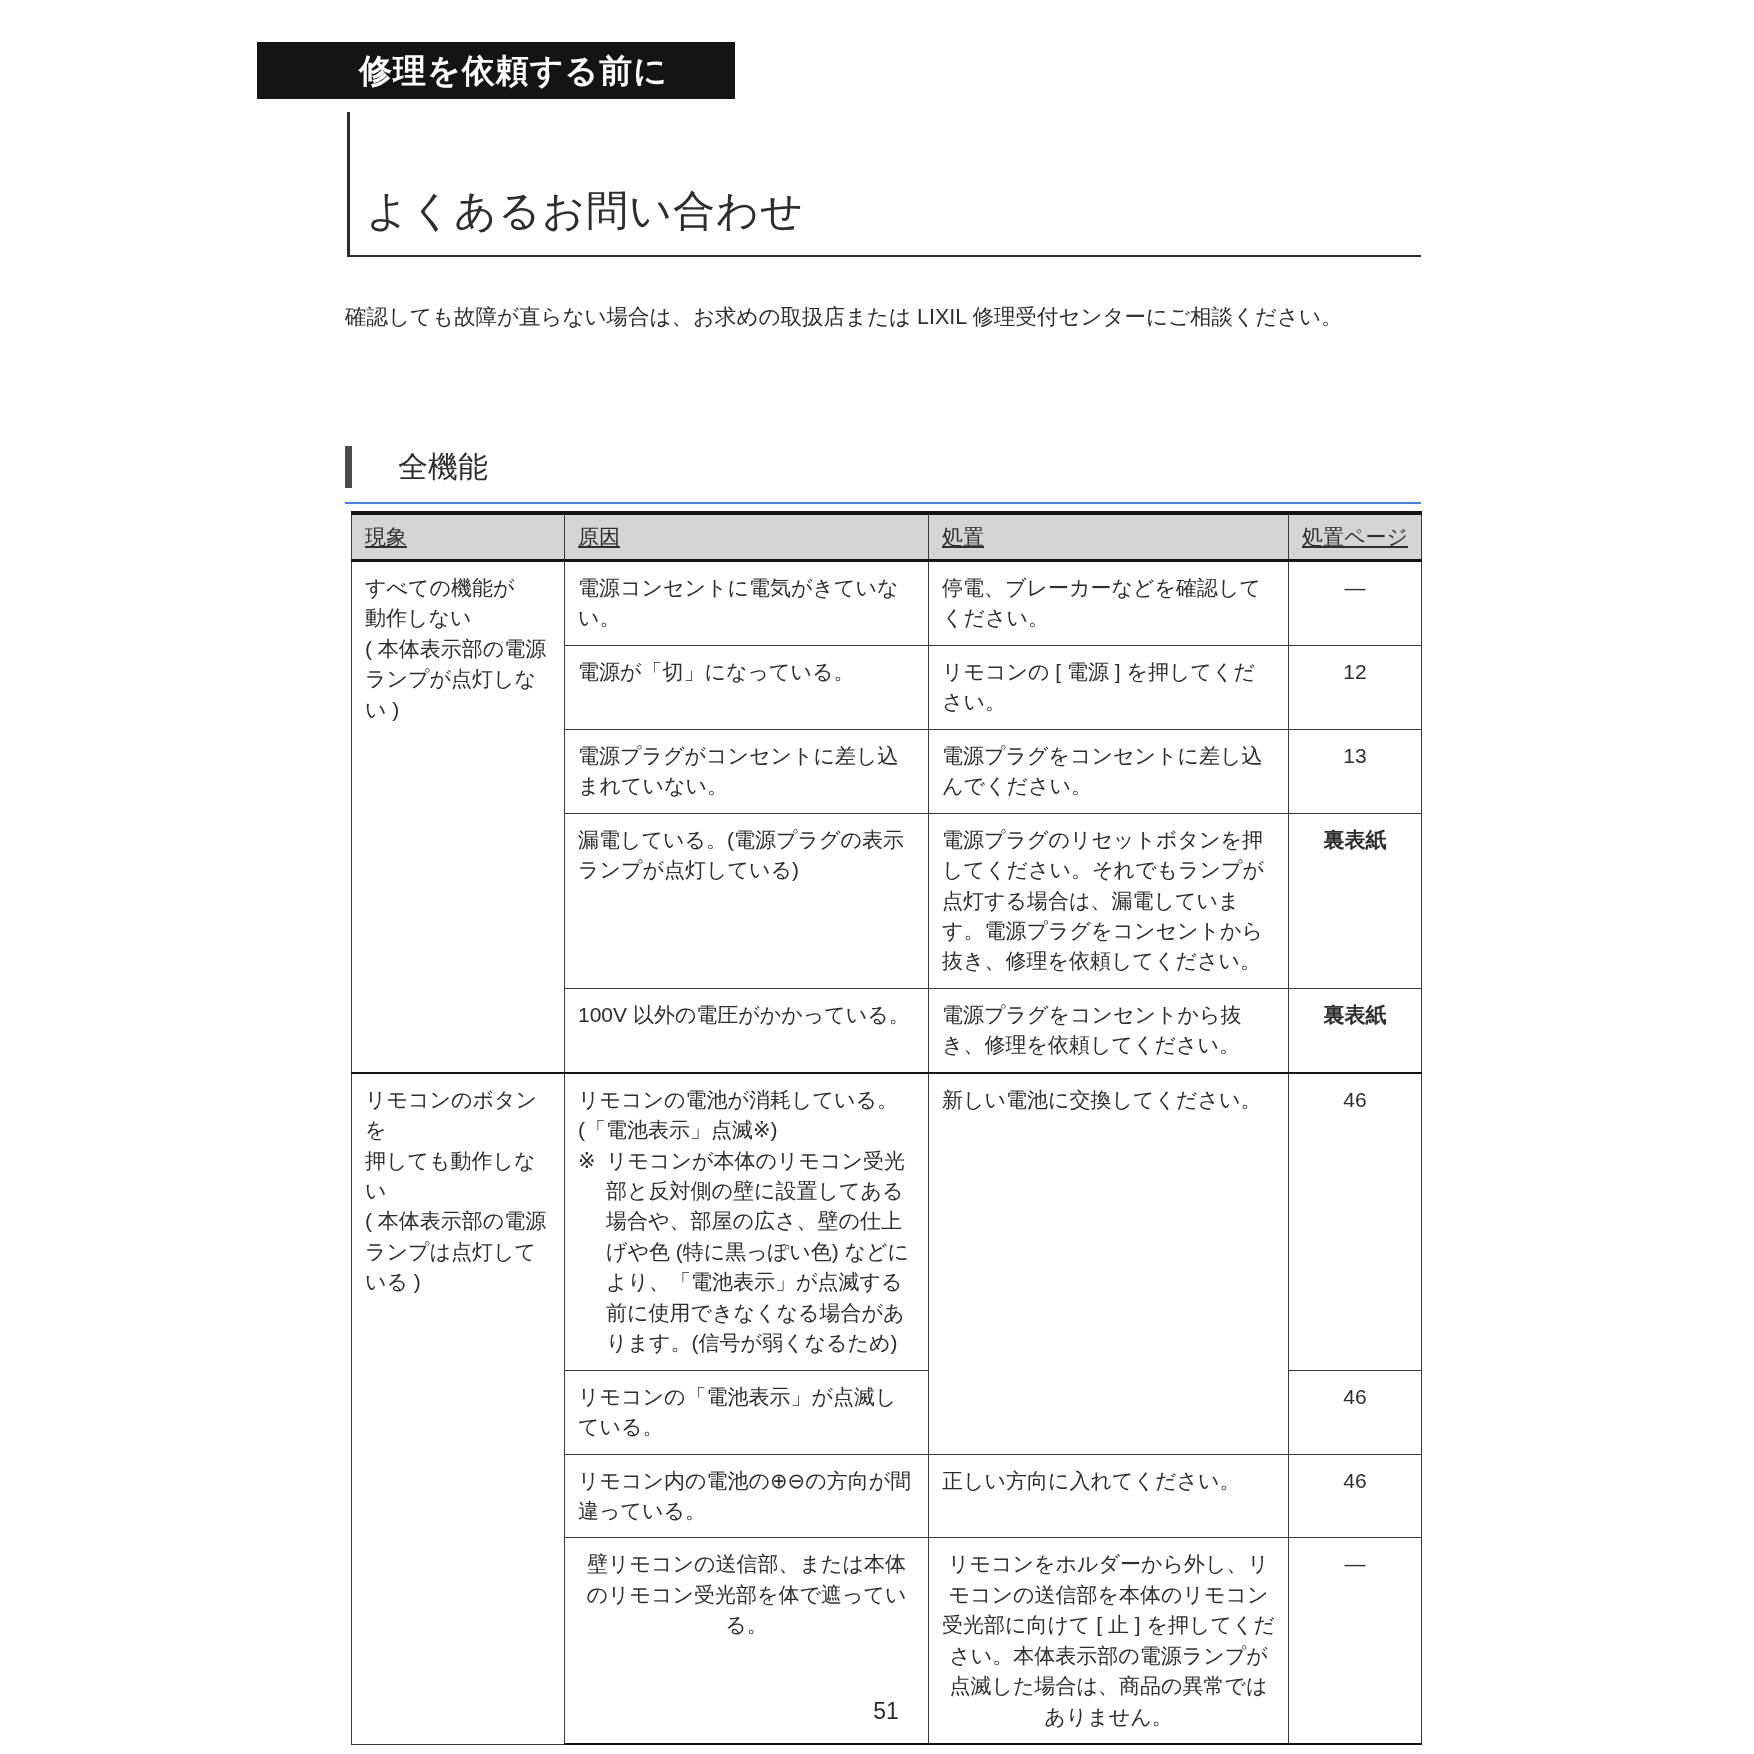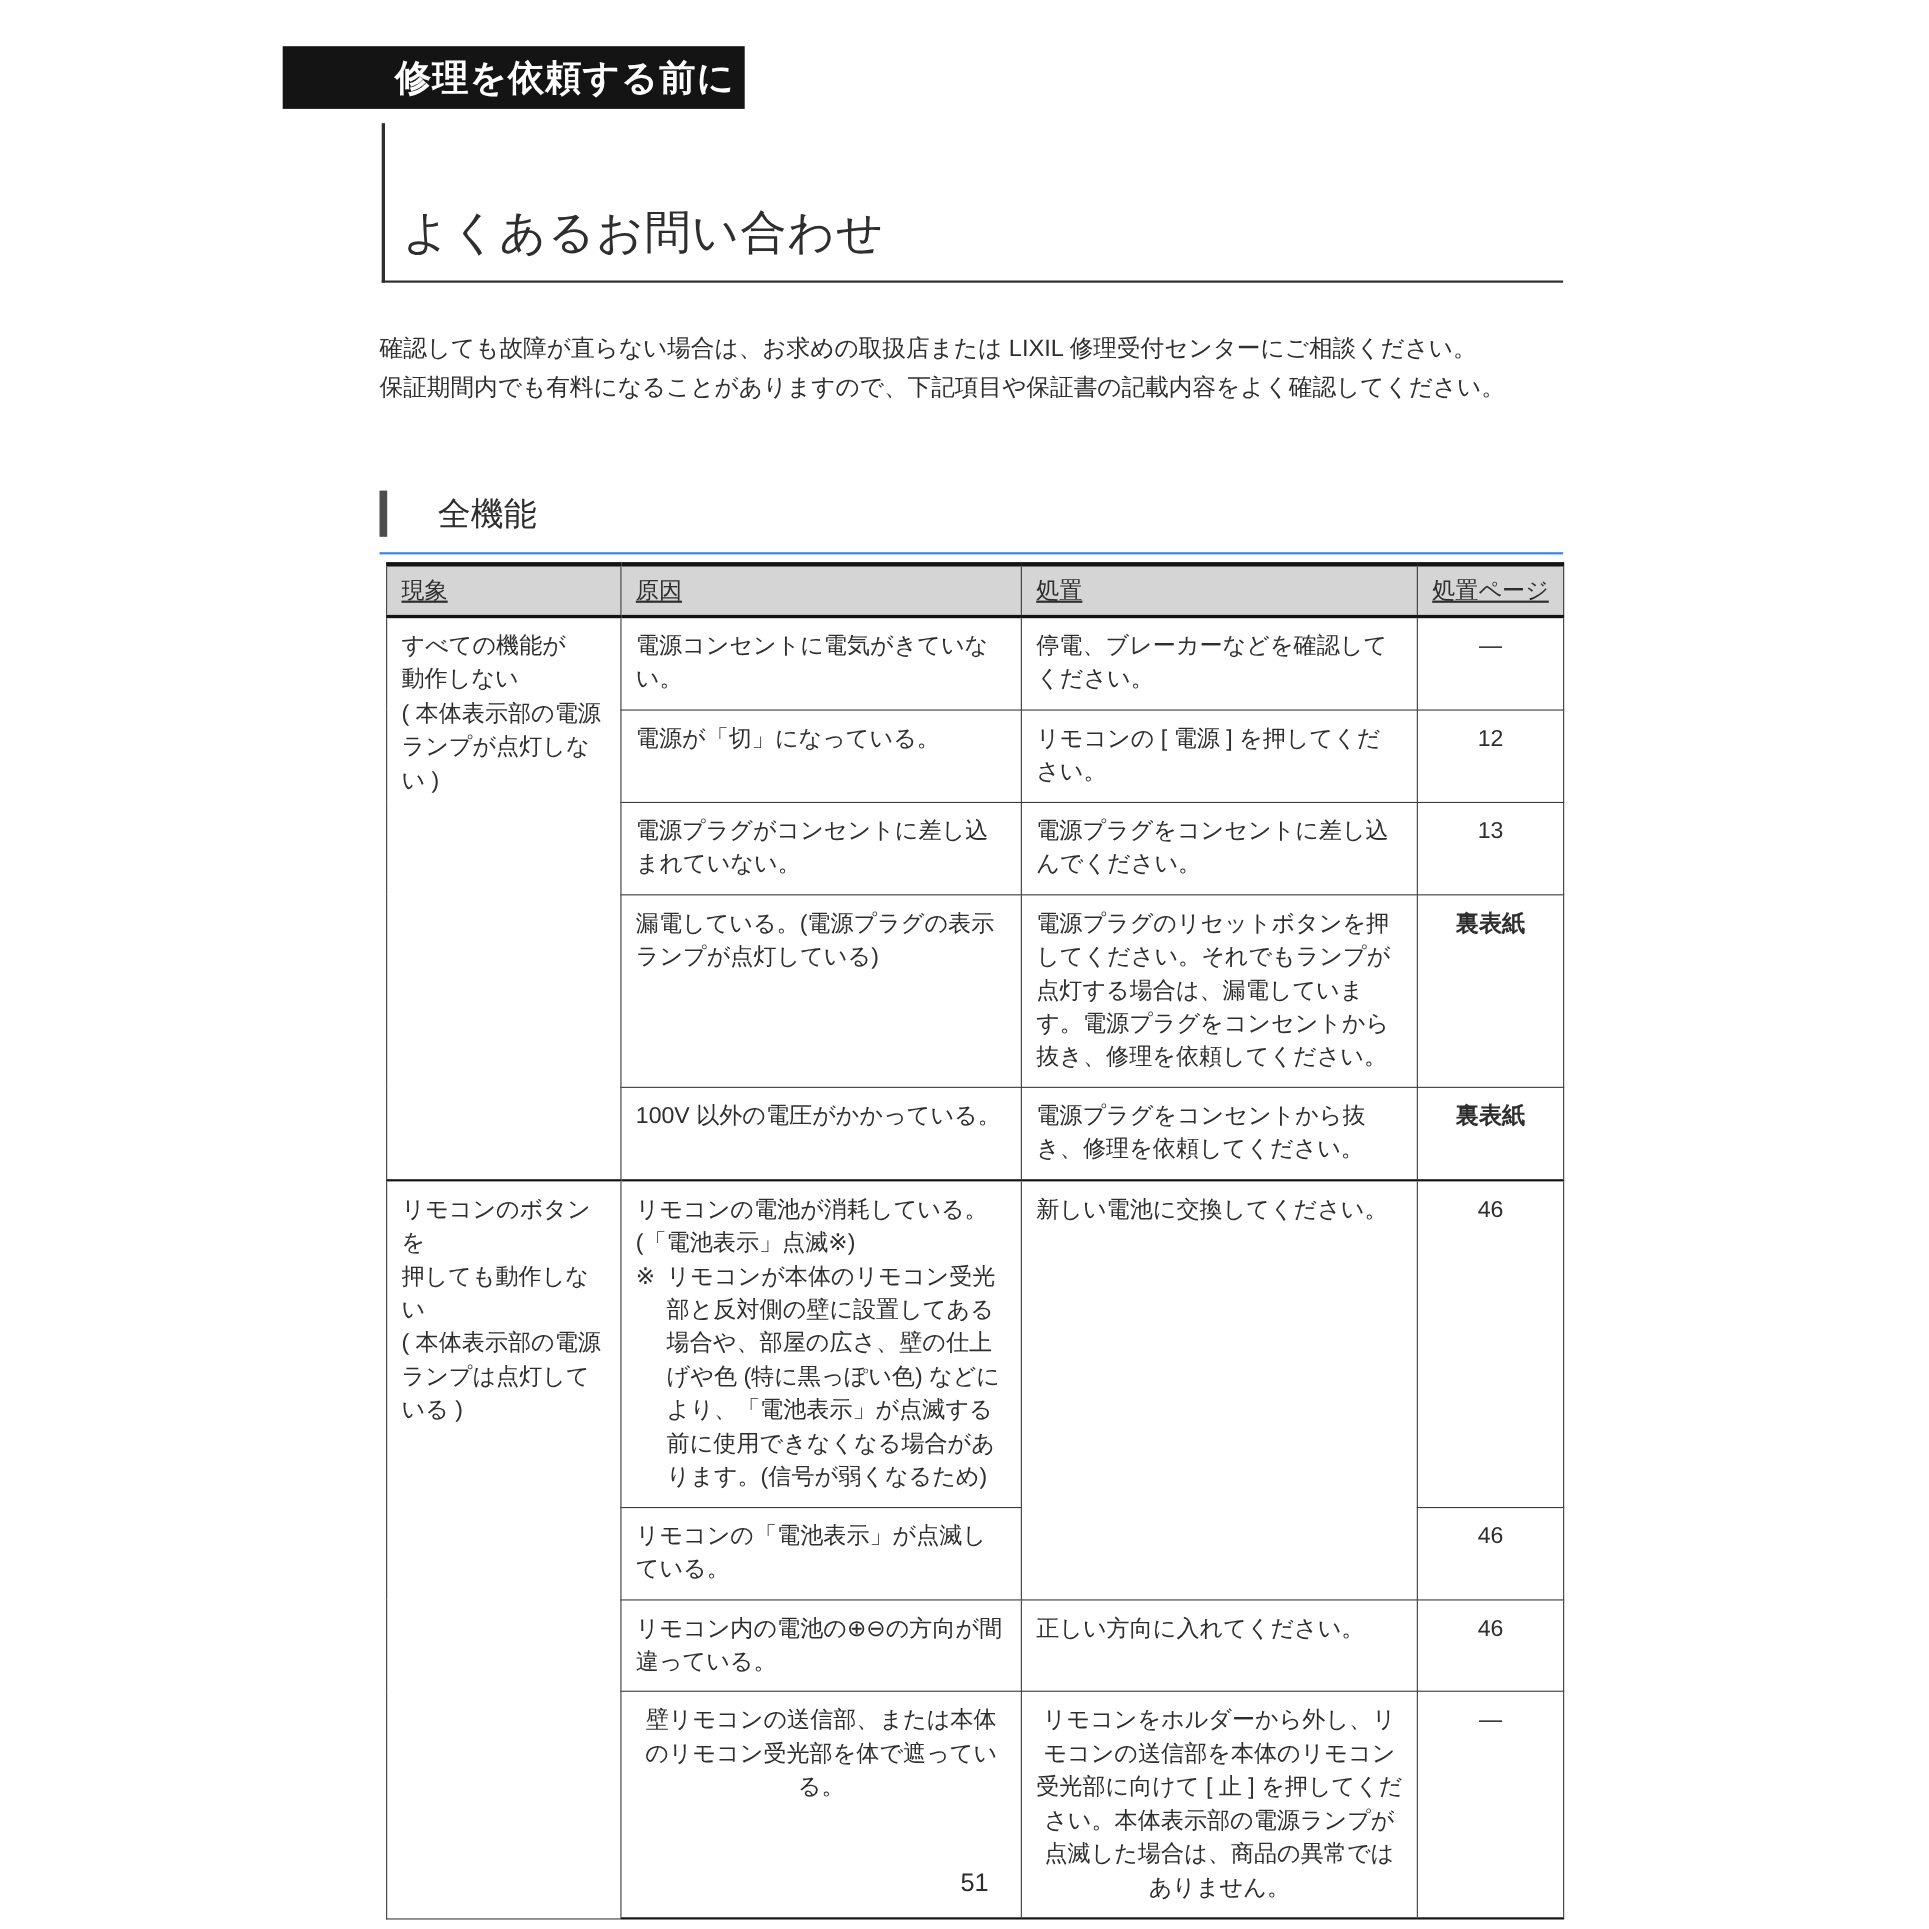--- a/index.html
+++ b/index.html
@@ -3,21 +3,21 @@
 <meta charset="utf-8">
 <style>
   html,body { margin:0; padding:0; background:#ffffff; }
   .page {
     position:relative; width:1754px; height:1754px; background:#ffffff;
     font-family:"Liberation Sans","DejaVu Sans",sans-serif;
     color:#2e2e2e;
   }
   
   .banner {
-    position:absolute; left:257px; top:42px; width:420px; height:57px;
+    position:absolute; left:257px; top:42px; width:478px; height:57px;
     background:#141414; color:#ffffff; font-size:33px; font-weight:bold;
     line-height:57px; padding-left:102px; box-sizing:border-box; letter-spacing:1px;
   }
   
   .title-block {
     position:absolute; left:347px; top:112px; width:1074px; height:145px;
     border-left:3px solid #2e2e2e; border-bottom:2px solid #2e2e2e; box-sizing:border-box;
   }
   .title-text { position:absolute; left:16px; bottom:16px; font-size:42px; letter-spacing:1px; }
   
@@ -65,21 +65,20 @@
 <div class="page">
 
   <div class="banner">修理を依頼する前に</div>
 
   <div class="title-block">
     <div class="title-text">よくあるお問い合わせ</div>
   </div>
 
   <div class="intro">
     <div>確認しても故障が直らない場合は、お求めの取扱店または LIXIL 修理受付センターにご相談ください。</div>
-    <div>保証期間内でも有料になることがありますので、下記項目や保証書の記載内容をよく確認してください。</div>
   </div>
 
   <div class="section">
     <div class="section-bar"></div>
     <div class="section-title">全機能</div>
   </div>
 
   <table class="tbl">
     <colgroup>
       <col style="width:213px">

